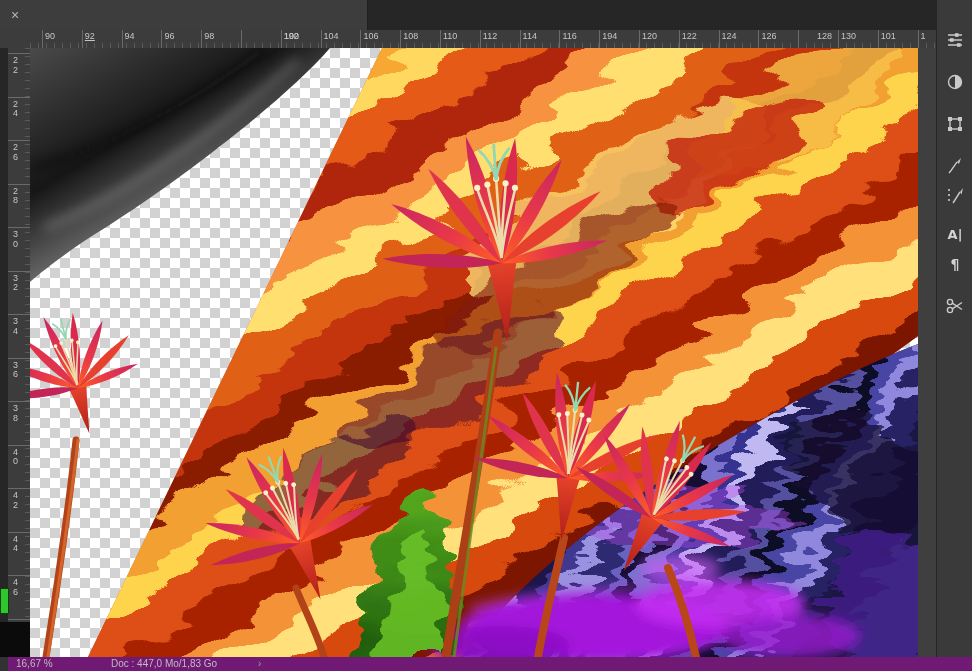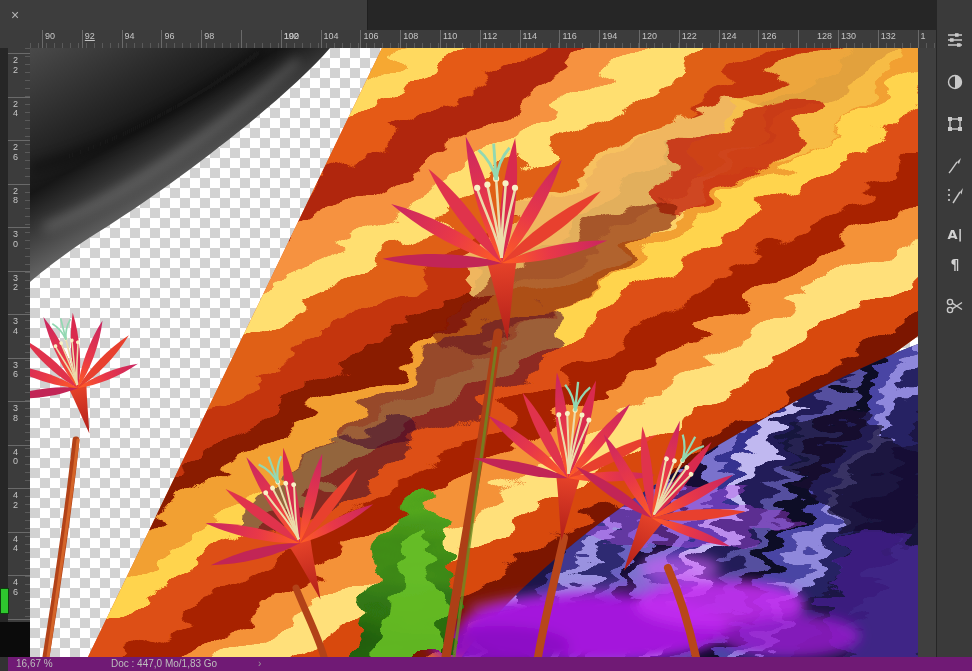--- a/index.html
+++ b/index.html
@@ -96,21 +96,21 @@
     <div class="hlab" style="left: 651.8px;">122</div>
     <div class="htick" style="left: 688.6px;"></div>
     <div class="hlab" style="left: 691.6px;">124</div>
     <div class="htick" style="left: 728.4px;"></div>
     <div class="hlab" style="left: 731.4px;">126</div>
     <div class="htick" style="left: 768.2px;"></div>
     <div class="hlab" style="left: 787px;">128</div>
     <div class="htick" style="left: 808px;"></div>
     <div class="hlab" style="left: 811px;">130</div>
     <div class="htick" style="left: 847.8px;"></div>
-    <div class="hlab" style="left: 850.8px;">132</div>
+    <div class="hlab" style="left: 850.8px;">101</div>
     <div class="htick" style="left: 887.6px;"></div>
     <div class="hlab" style="left: 890.6px;">1</div>
   </div>
 <div class="abs left-strip"></div>
 <div class="abs ruler-v">
     <div class="vtick" style="top: 5px;"></div>
     <div class="vlab" style="top: 8px;">2
 2</div>
     <div class="vtick" style="top: 48.5px;"></div>
     <div class="vlab" style="top: 51.5px;">2

